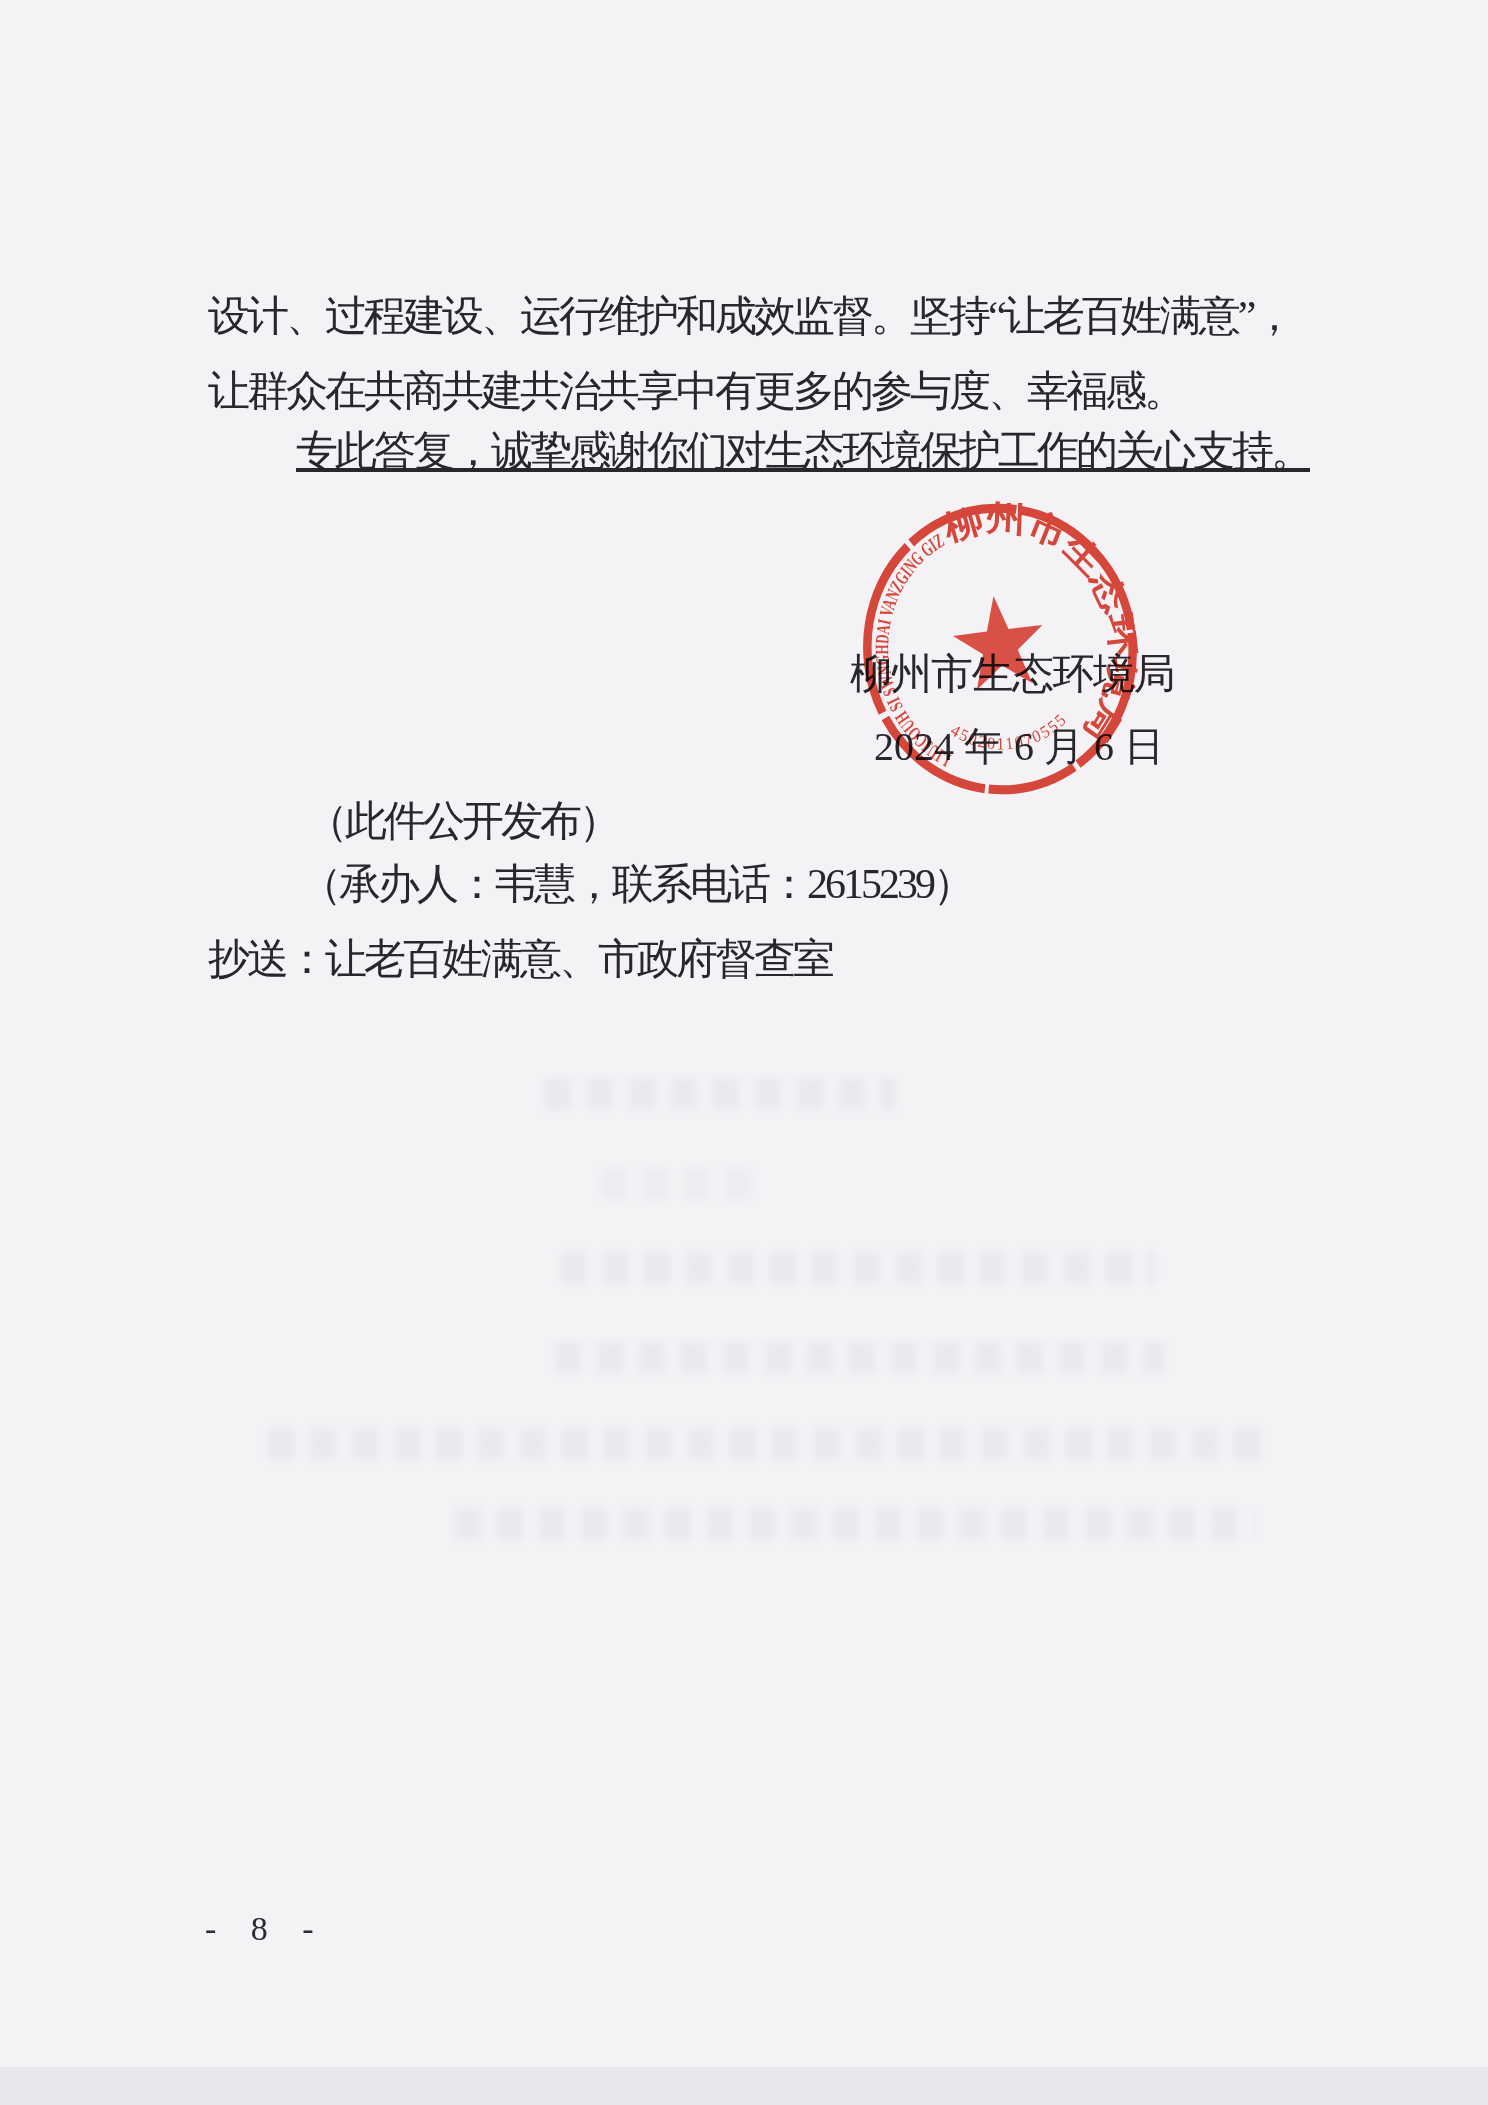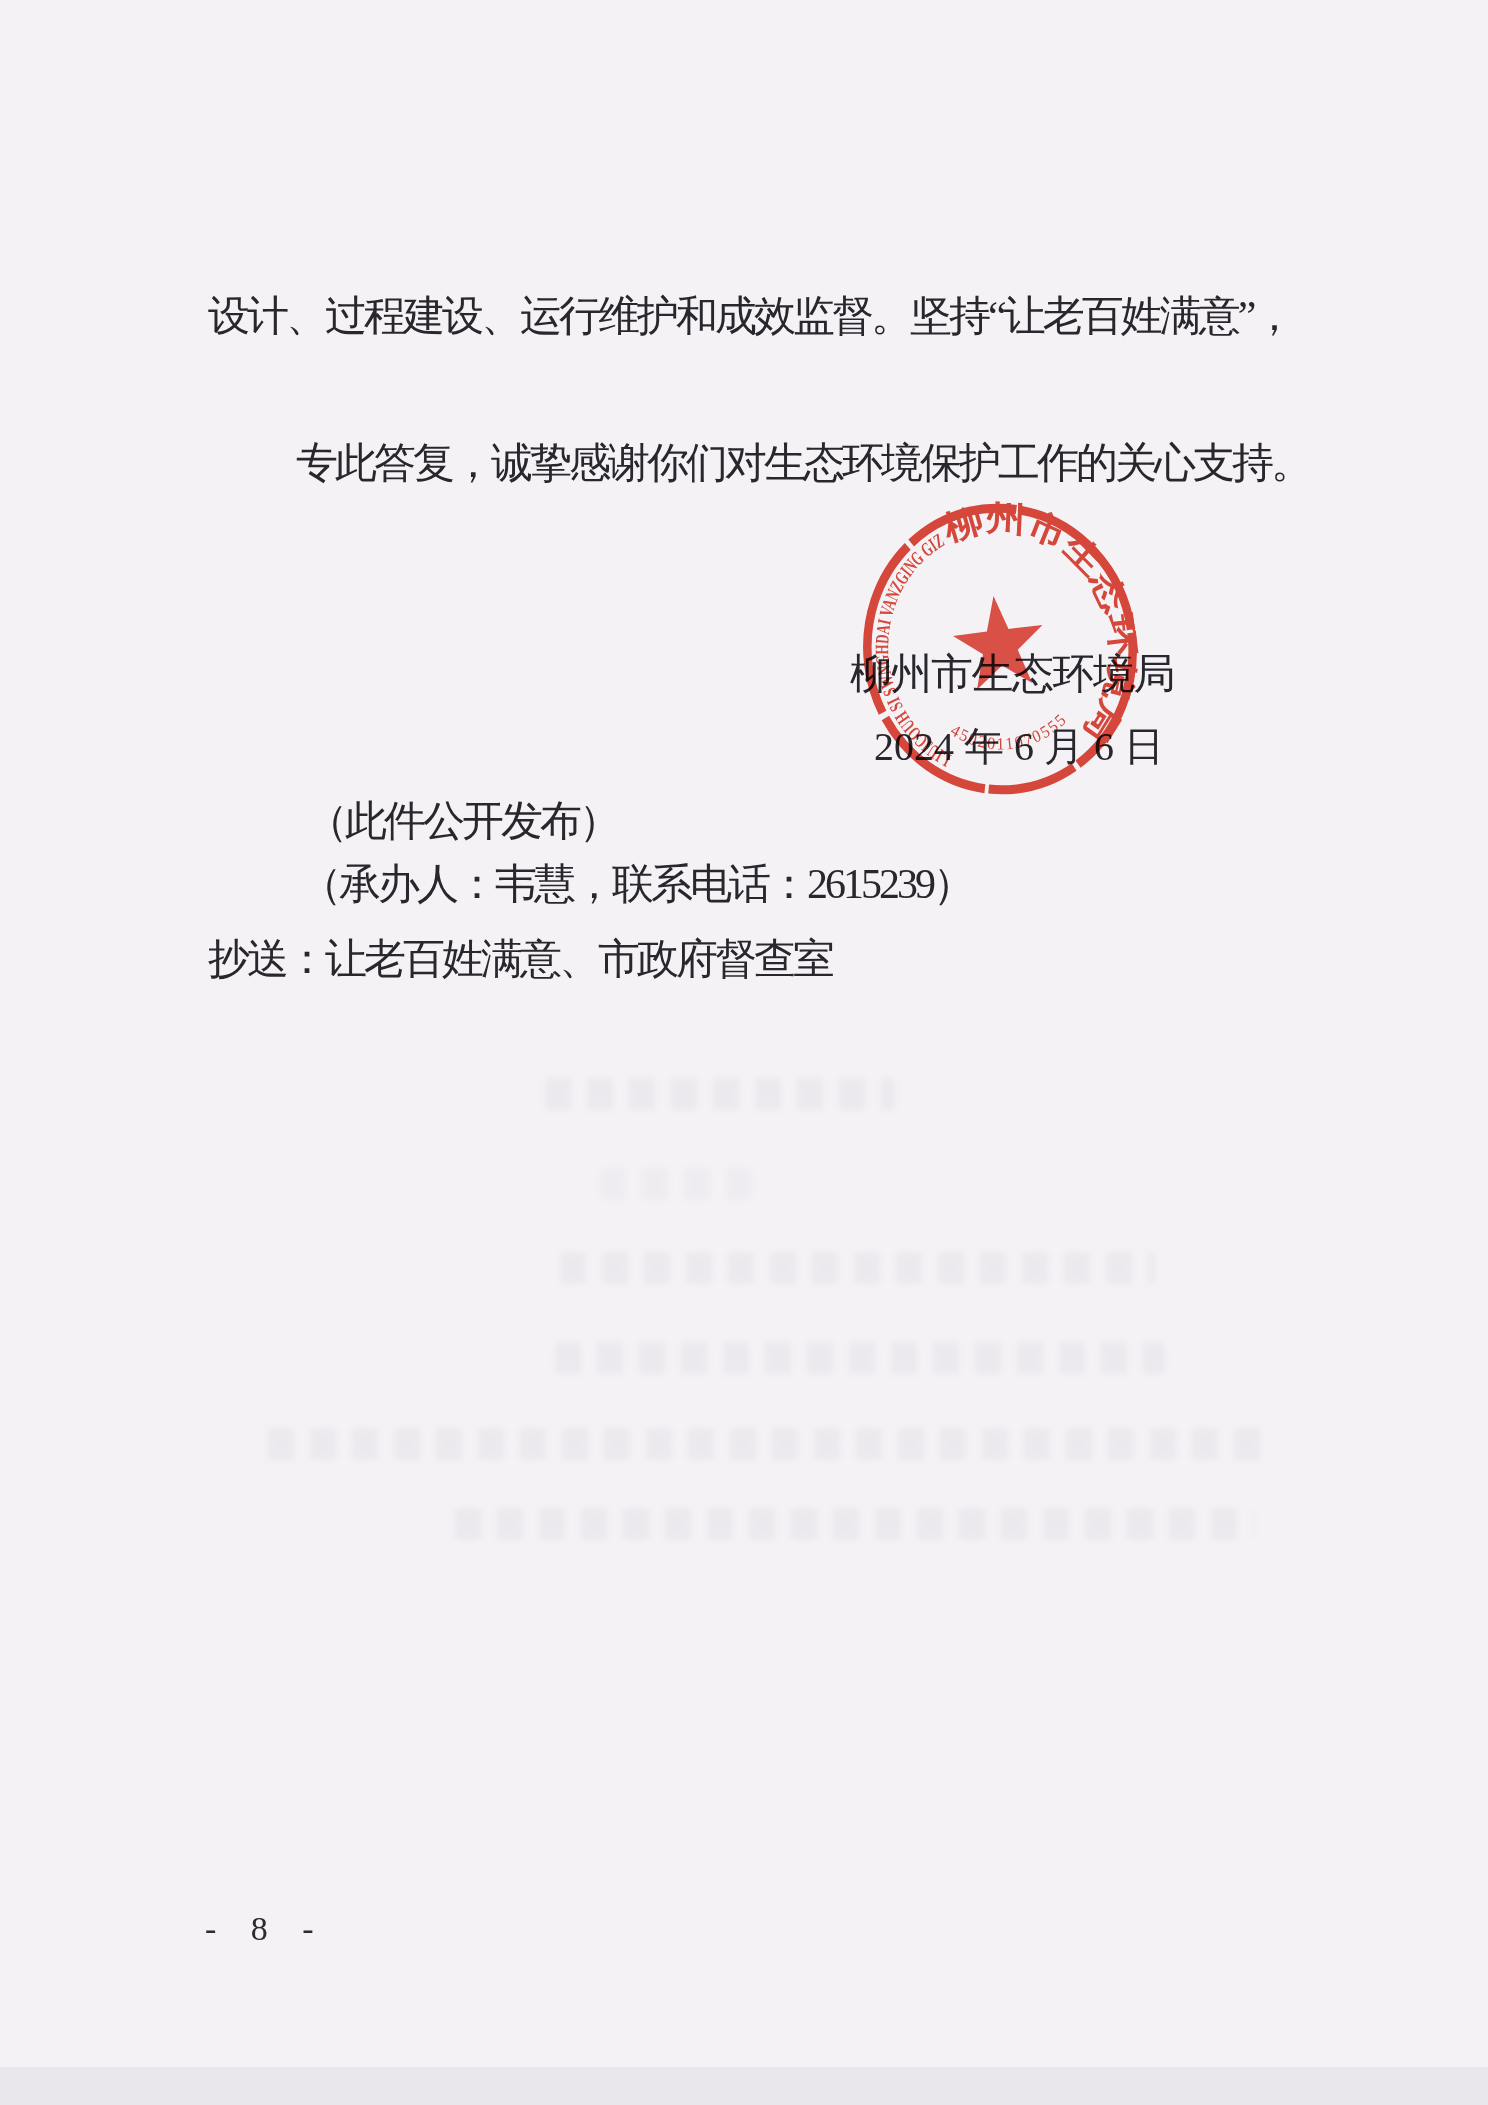--- a/index.html
+++ b/index.html
@@ -76,21 +76,22 @@
     opacity: 0.55;
     border-radius: 4px;
   }
 </style>
 </head>
 <body>
 
 <div class="page">
 
   <div class="cn-line" style="left:208px; top:288px;">设计、过程建设、运行维护和成效监督。坚持“让老百姓满意”，</div>
-  <div class="cn-line" style="left:296px; top:435px;">专此答复，诚挚感谢你们对生态环境保护工作的关心支持。</div>
+  <div class="cn-line" style="left:208px; top:363px;">让群众在共商共建共治共享中有更多的参与度、幸福感。</div>
+  <div class="cn-line" style="left:296px; top:423px;text-decoration:underline;">专此答复，诚挚感谢你们对生态环境保护工作的关心支持。</div>
 
   <div class="sig-line" style="left:850px; top:646px;">柳州市生态环境局</div>
   <div class="date-line" style="left:874px; top:719px;">2024 年 6 月 6 日</div>
 
   <div class="stamp">
     <svg viewBox="0 0 300 300" preserveAspectRatio="none">
       <defs>
         <path id="ring-path" d="M 91 252.2 A 118 118 0 1 1 209 252.2" fill="none"></path>
         <path id="code-path" d="M 68.1 207.4 A 100 100 0 0 0 231.9 207.4" fill="none"></path>
       </defs>

